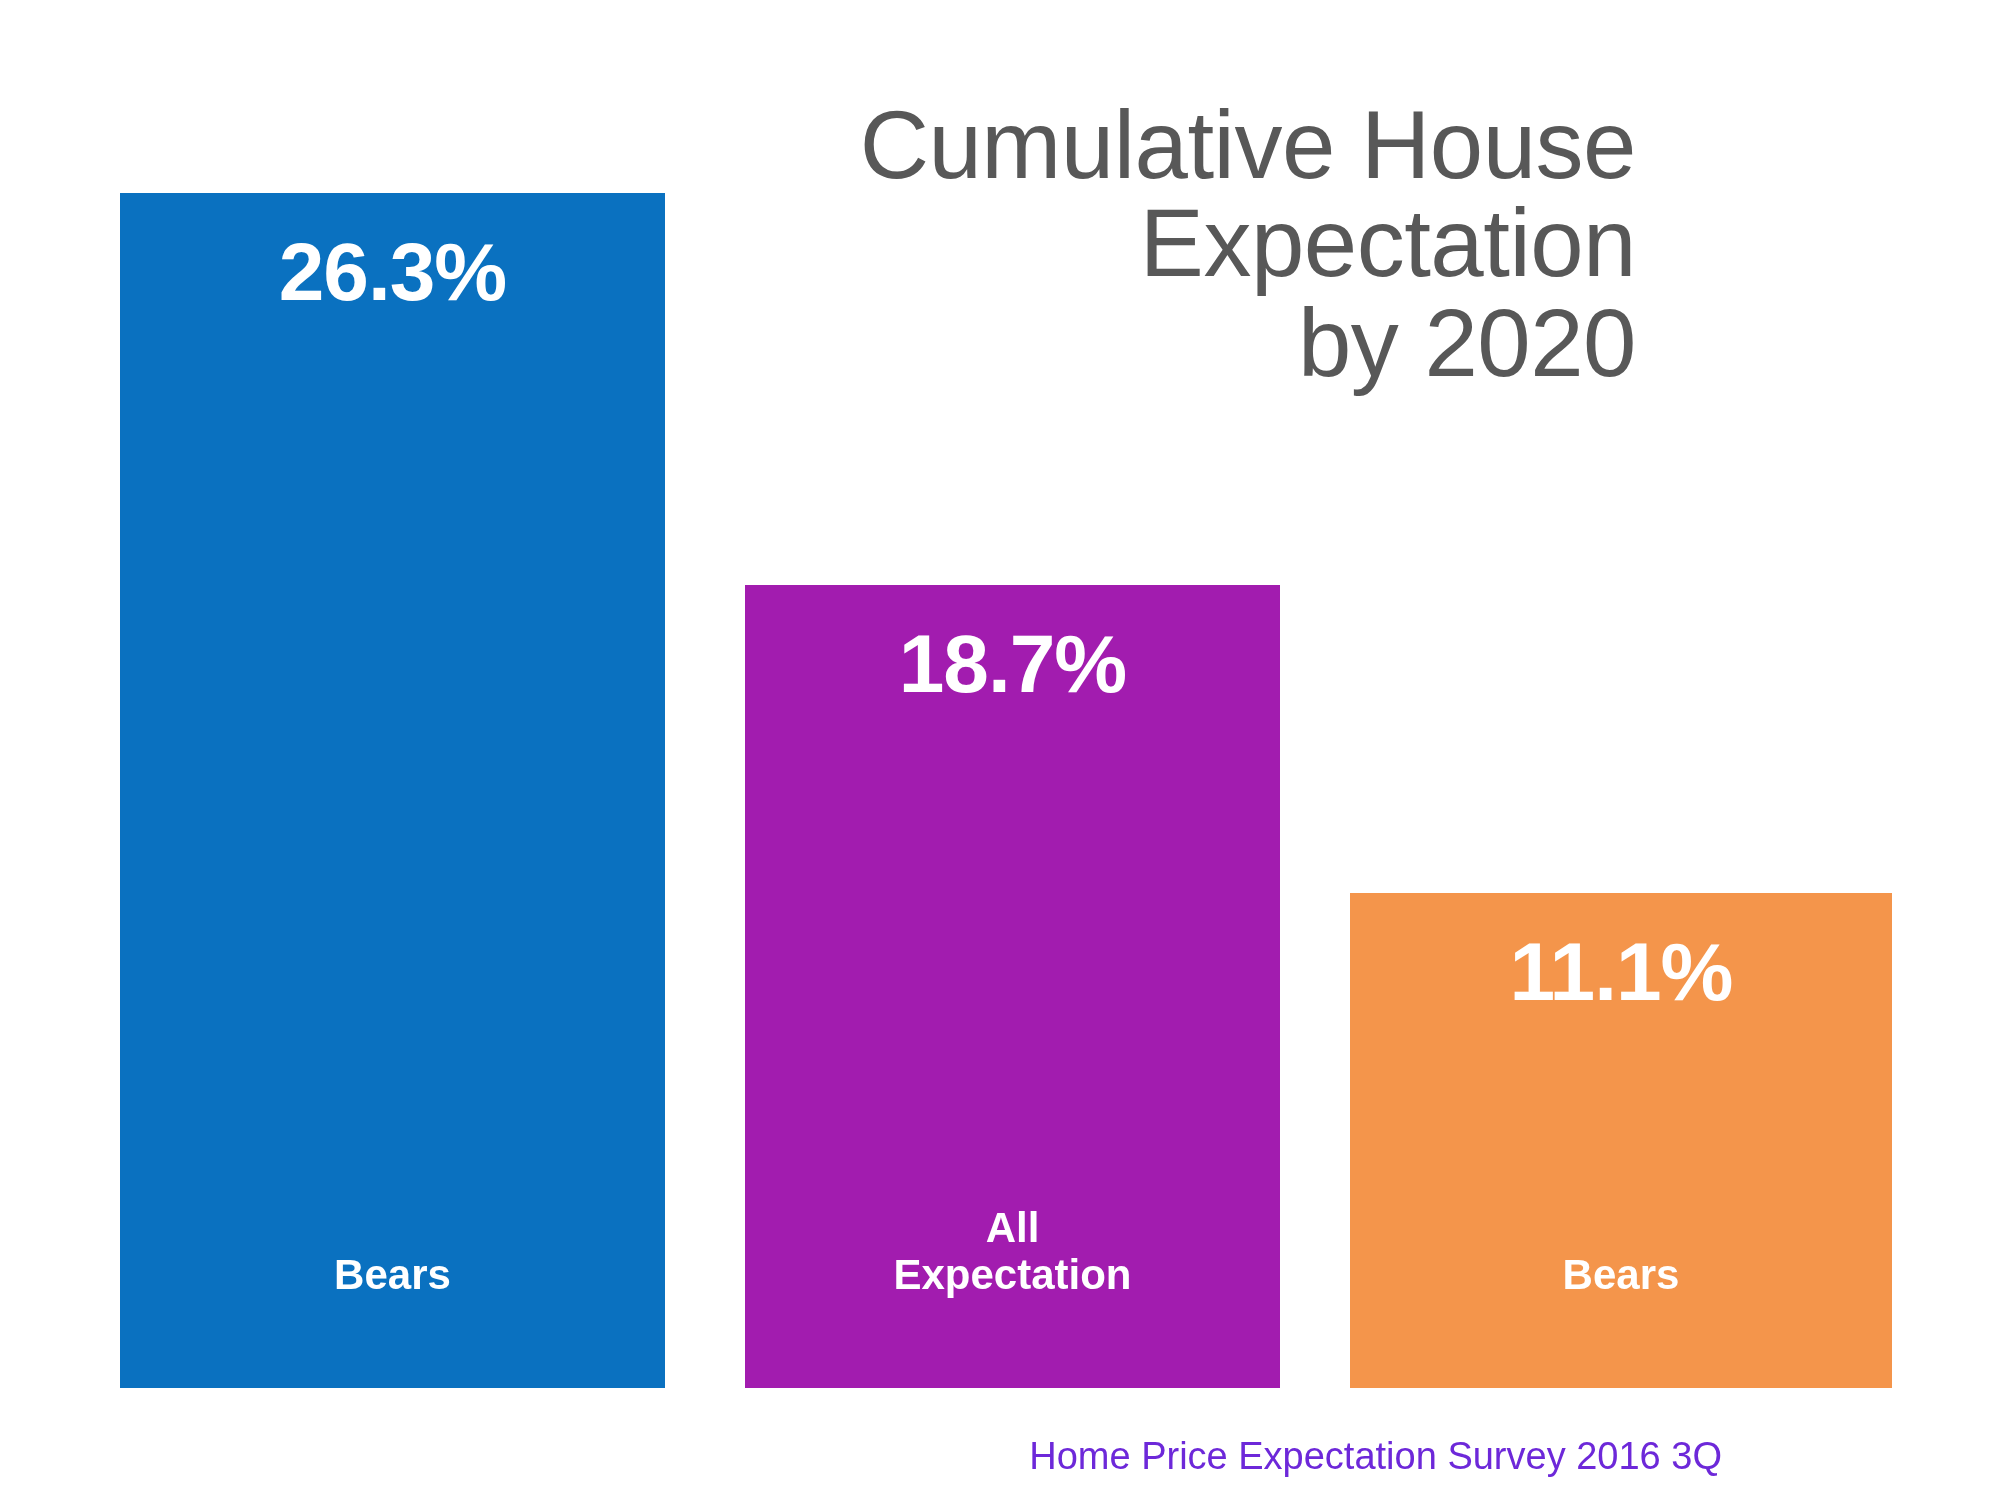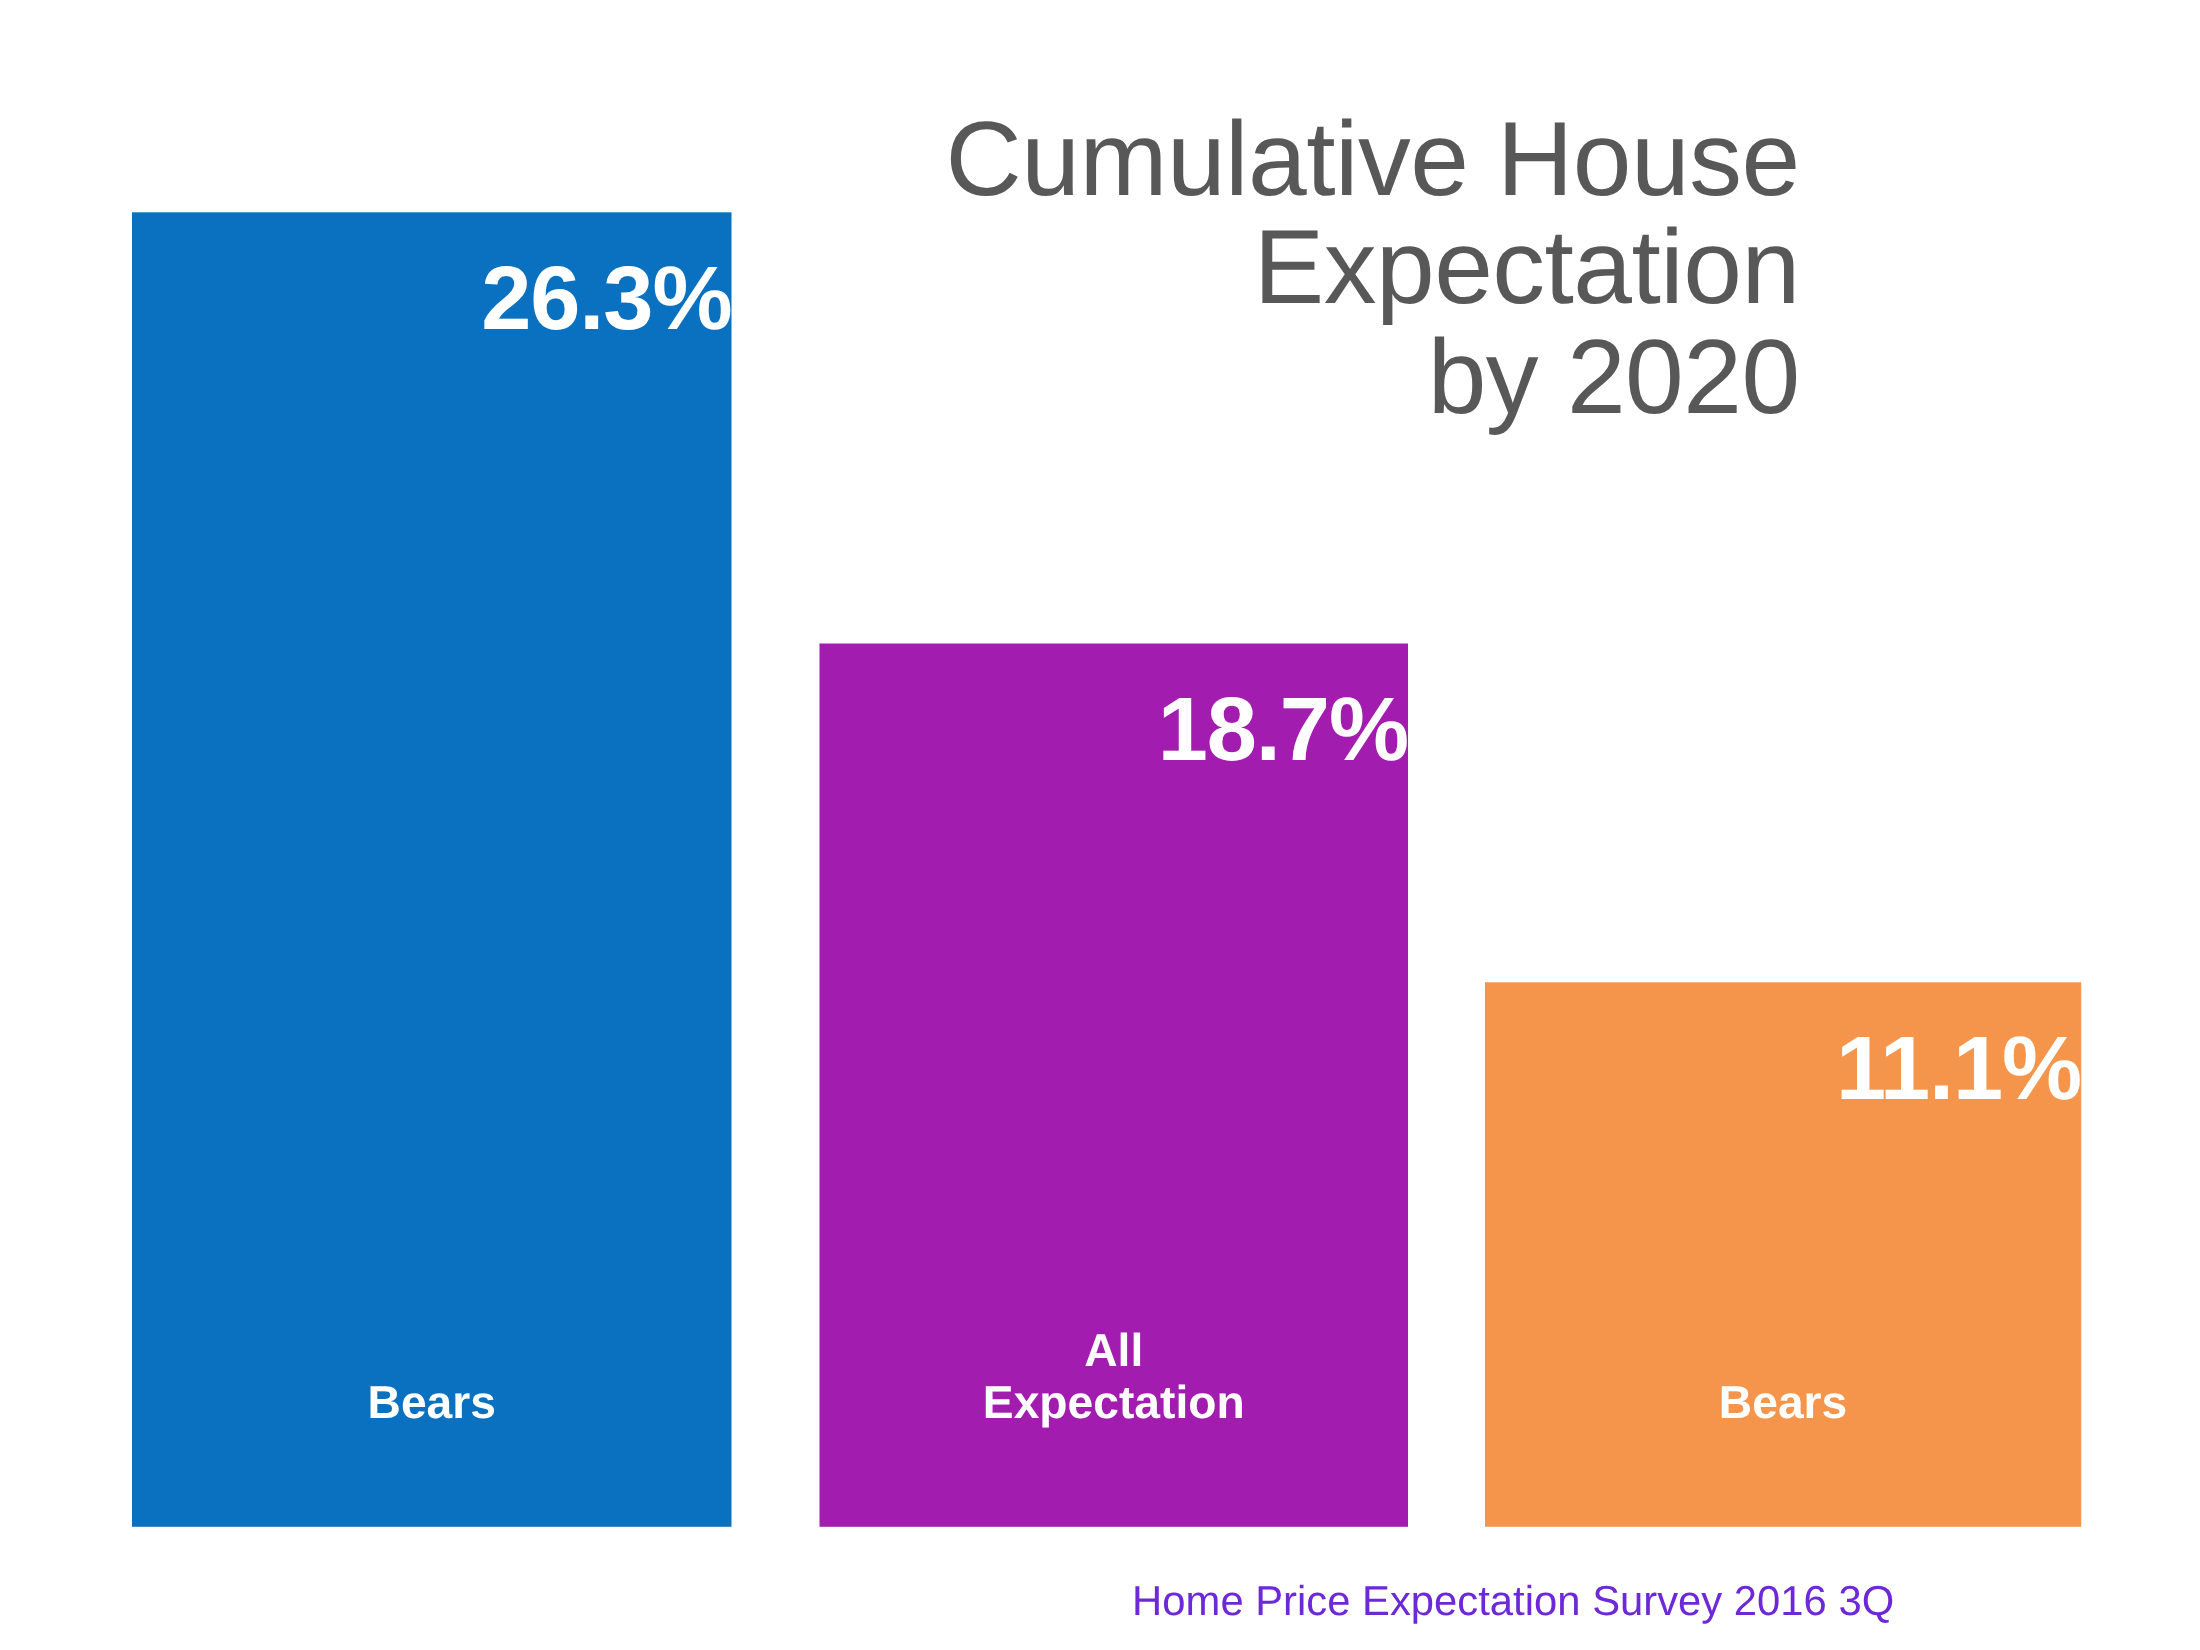--- a/index.html
+++ b/index.html
@@ -57,21 +57,21 @@
   .bar {
     position: absolute;
     bottom: 112px;            
     box-sizing: border-box;
   }
 
   .bar-value {
     position: absolute;
     left: 0;
     right: 0;
-    text-align: right;
+    text-align: center;
     color: #ffffff;
     font-weight: bold;
     font-size: 82px;
     letter-spacing: -1px;
     line-height: 1;
     top: 38px;
   }
 
   .bar-label {
     position: absolute;

